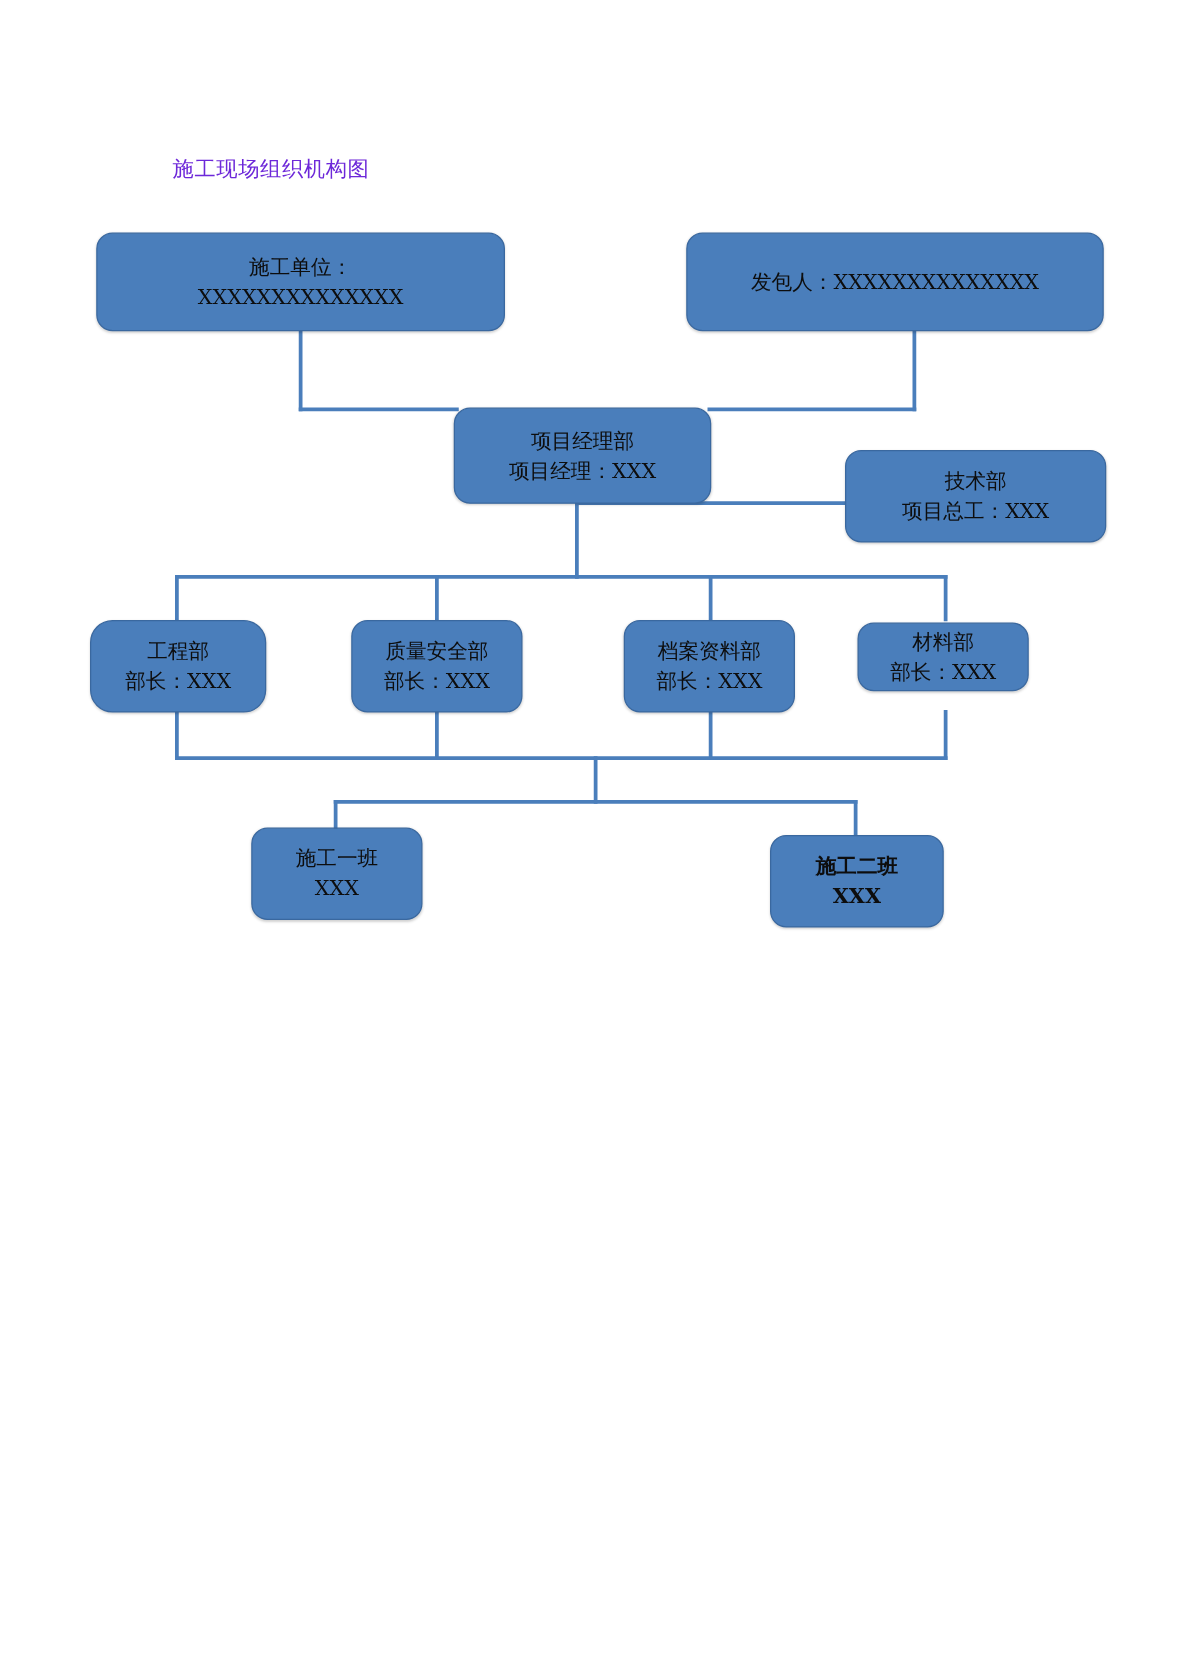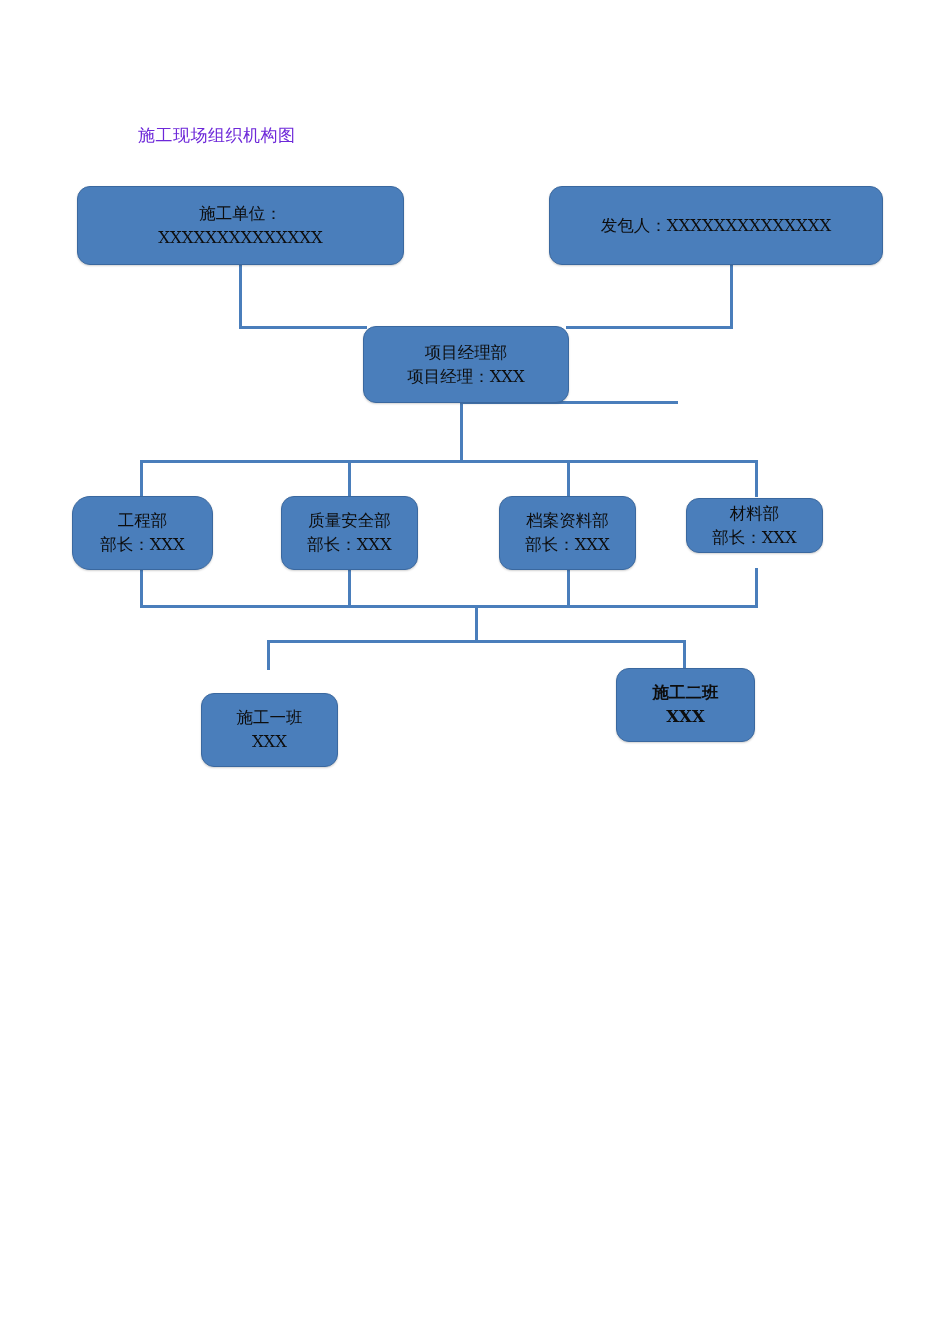--- a/index.html
+++ b/index.html
@@ -100,20 +100,24 @@
 
   <div class="node single-line" style="left:549px; top:186px; width:334px; height:79px;">
     <span>发包人：XXXXXXXXXXXXXX</span>
   </div>
 
   <div class="node" style="left:363px; top:293px; width:206px; height:77px;margin-top:33px;">
     <span>项目经理部</span>
     <span class="line2">项目经理：XXX</span>
   </div>
 
+  <div class="node" style="left:676px; top:360px; width:209px; height:74px;">
+    <span>技术部</span>
+    <span class="line2">项目总工：XXX</span>
+  </div>
 
   <div class="node" style="left:72px; top:496px; width:141px; height:74px;border-radius:18px;">
     <span>工程部</span>
     <span class="line2">部长：XXX</span>
   </div>
 
   <div class="node" style="left:281px; top:496px; width:137px; height:74px;">
     <span>质量安全部</span>
     <span class="line2">部长：XXX</span>
   </div>
@@ -121,21 +125,21 @@
   <div class="node" style="left:499px; top:496px; width:137px; height:74px;">
     <span>档案资料部</span>
     <span class="line2">部长：XXX</span>
   </div>
 
   <div class="node" style="left:686px; top:498px; width:137px; height:55px;">
     <span>材料部</span>
     <span class="line2">部长：XXX</span>
   </div>
 
-  <div class="node" style="left:201px; top:693px; width:137px; height:74px;">
+  <div class="node" style="left:201px; top:662px; width:137px; height:74px;">
     <span>施工一班</span>
     <span class="line2">XXX</span>
   </div>
 
   <div class="node" style="left:616px; top:668px; width:139px; height:74px;font-weight:bold;">
     <span>施工二班</span>
     <span class="line2">XXX</span>
   </div>
 
 </div>

